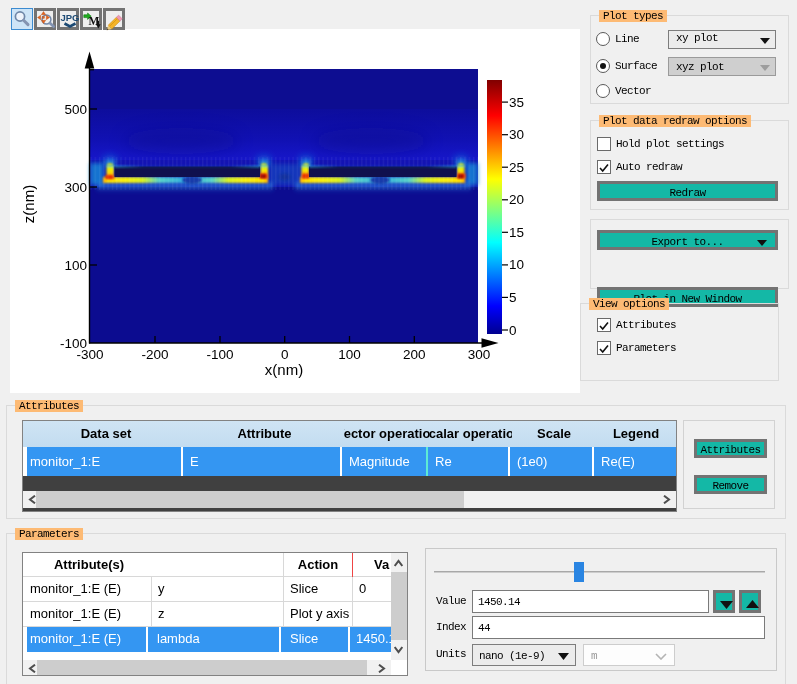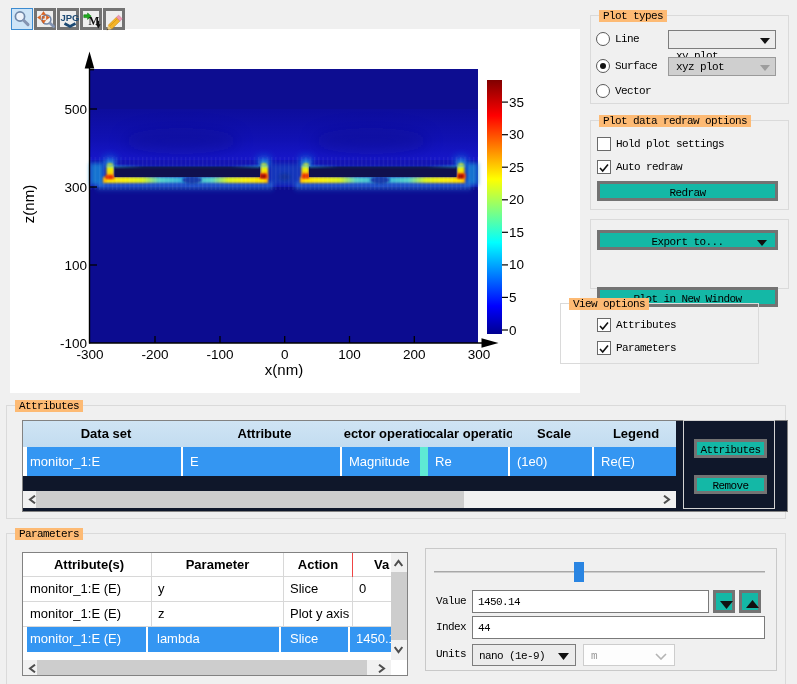--- a/index.html
+++ b/index.html
@@ -259,21 +259,21 @@
   <text x="509" y="106.6">35</text>
 </g>
 </svg>
 
 <div class="grp" style="left:590px; top:15px; width:199px; height:89px;">
   <span class="grplbl ui">Plot types</span>
 </div>
 <div class="rad" style="left:596px; top:32px;"></div>
 <span class="ui abs" style="left:615px; top:33px;">Line</span>
 <div class="combo" style="left:668px; top:30px; width:108px; height:19px;">
-  <span class="ui abs" style="left:7px; top:19px;font-family:Liberation Mono, monospace;">xy plot</span>
+  <span class="ui abs" style="left:7px; top:1px;font-family:Liberation Mono, monospace;">xy plot</span>
   <svg class="abs" style="right:5px; top:7px;" width="10" height="6">
         <path d="M0 0 L10 0 L5 6 Z" fill="#111"></path>
       </svg>
 </div>
 <div class="rad" style="left:596px; top:59px;">
       <div class="rdot"></div>
     </div>
 <span class="ui abs" style="left:615px; top:60px;">Surface</span>
 <div class="combod" style="left:668px; top:57px; width:108px; height:19px;">
   <span class="ui abs" style="left:7px; top:3px;">xyz plot</span>
@@ -298,56 +298,56 @@
 <div class="btn ui" style="left:597px; top:181px; width:181px; height:20px; line-height:18px;">Redraw</div>
 
 <div class="grp" style="left:590px; top:219px; width:199px; height:70px;"></div>
 <div class="btn ui" style="left:597px; top:230px; width:181px; height:20px; line-height:18px;">Export to...
   <svg class="abs" style="right:8px; top:7px;" width="10" height="6">
         <path d="M0 0 L10 0 L5 6 Z" fill="#111"></path>
       </svg>
 </div>
 <div class="btn ui" style="left:597px; top:259px; width:181px; height:20px; line-height:18px;margin-top:28px;">Plot in New Window</div>
 
-<div class="grp" style="left:560px; top:303px; width:199px; height:61px;padding-left:38px;">
+<div class="grp" style="left:580px; top:303px; width:199px; height:78px;padding-left:38px;">
   <span class="grplbl ui">View options</span>
 </div>
 <div class="cb" style="left:597px; top:318px;">
   <svg width="12" height="12" viewBox="0 0 12 12">
         <path d="M2 6 L4.7 9 L10 2.4" fill="none" stroke="#111" stroke-width="1.6"></path>
       </svg>
 </div>
 <span class="ui abs" style="left:616px; top:319px;">Attributes</span>
 <div class="cb" style="left:597px; top:341px;">
   <svg width="12" height="12" viewBox="0 0 12 12">
         <path d="M2 6 L4.7 9 L10 2.4" fill="none" stroke="#111" stroke-width="1.6"></path>
       </svg>
 </div>
 <span class="ui abs" style="left:616px; top:342px;">Parameters</span>
 
 <div class="grp" style="left:6px; top:405px; width:780px; height:114px;">
   <span class="grplbl ui">Attributes</span>
 </div>
 
-<div class="abs sans" style="left:22px; top:420px; width:766px; height:92px; border:1px solid #828282; background:#0f172a; font-size:13px; overflow:hidden;">
+<div class="abs sans" style="left:22px; top:420px; width:655px; height:92px; border:1px solid #828282; background:#404040; font-size:13px; overflow:hidden;">
 
   <div class="abs" style="left:0; top:0; width:653px; height:26px; background:linear-gradient(#cfe4f4,#c2dcf0); color:#000; font-weight:bold;">
     <div class="abs" style="left:4px; top:0; width:158px; height:26px; line-height:26px; text-align:center;">Data set</div>
     <div class="abs" style="left:162px; top:0; width:159px; height:26px; line-height:26px; text-align:center;">Attribute</div>
     <div class="abs" style="left:321px; top:0; width:86px; height:26px; line-height:26px; text-align:center; overflow:hidden;"><span style="display:inline-block; width:200px; margin-left:-57px;">Vector operation</span></div>
     <div class="abs" style="left:407px; top:0; width:82px; height:26px; line-height:26px; text-align:center; overflow:hidden;"><span style="display:inline-block; width:200px; margin-left:-59px;">Scalar operation</span></div>
     <div class="abs" style="left:489px; top:0; width:84px; height:26px; line-height:26px; text-align:center;">Scale</div>
     <div class="abs" style="left:573px; top:0; width:80px; height:26px; line-height:26px; text-align:center;">Legend</div>
   </div>
 
   <div class="abs" style="left:0; top:26px; width:653px; height:29px; background:#3496f2; color:#fff;">
     <div class="abs" style="left:0; top:0; width:4px; height:29px; background:#fff;"></div>
     <div class="abs" style="left:4px; top:0; width:156px; height:29px; line-height:29px; padding-left:3px; border-right:2px solid #fff;">monitor_1:E</div>
     <div class="abs" style="left:162px; top:0; width:157px; height:29px; line-height:29px; padding-left:5px; border-right:2px solid #fff;">E</div>
-    <div class="abs" style="left:321px; top:0; width:84px; height:29px; line-height:29px; padding-left:5px; border-right:8px solid #5eead4;">Magnitude</div>
+    <div class="abs" style="left:321px; top:0; width:84px; height:29px; line-height:29px; padding-left:5px; border-right:2px solid #5eead4;">Magnitude</div>
     <div class="abs" style="left:407px; top:0; width:80px; height:29px; line-height:29px; padding-left:5px; border-right:2px solid #fff;">Re</div>
     <div class="abs" style="left:489px; top:0; width:82px; height:29px; line-height:29px; padding-left:5px; border-right:2px solid #fff;">(1e0)</div>
     <div class="abs" style="left:573px; top:0; width:80px; height:29px; line-height:29px; padding-left:5px;">Re(E)</div>
   </div>
 
   <div class="abs" style="left:0; top:70px; width:653px; height:17px; background:#f1f1f1;">
     <svg class="abs" style="left:5px; top:4px;" width="8" height="9">
           <path d="M7 0.7 L2 4.5 L7 8.3" fill="none" stroke="#4e4e4e" stroke-width="2"></path>
         </svg>
     <div class="abs" style="left:13px; top:0; width:428px; height:17px; background:#cdcdcd;"></div>
@@ -362,21 +362,20 @@
 <div class="btn ui" style="left:694px; top:475px; width:73px; height:19px; line-height:17px;">Remove</div>
 
 <div class="grp" style="left:6px; top:533px; width:780px; height:152px;">
   <span class="grplbl ui">Parameters</span>
 </div>
 
 <div class="abs sans" style="left:22px; top:552px; width:386px; height:124px; border:1px solid #828282; background:#fff; font-size:13px; overflow:hidden;">
 
   <div class="abs" style="left:0; top:0; width:368px; height:24px; background:#fff; font-weight:bold; border-bottom:1px solid #d8d8d8;">
     <div class="abs" style="left:4px; top:0; width:124px; height:24px; line-height:24px; text-align:center;">Attribute(s)</div>
-    <div class="abs" style="left:128px; top:0; width:132px; height:24px; line-height:24px; text-align:center; border-left:1px solid #d8d8d8;">Parameter</div>
     <div class="abs" style="left:260px; top:0; width:69px; height:24px; line-height:24px; text-align:center; border-left:1px solid #d8d8d8;">Action</div>
     <div class="abs" style="left:329px; top:0; width:60px; height:24px; line-height:24px; border-left:1px solid #ef4444;"><span style="margin-left:21px;">Va</span></div>
   </div>
 
   <div class="abs" style="left:0; top:24px; width:368px; height:25px; border-bottom:1px solid #d8d8d8;">
     <div class="abs" style="left:4px; top:0; width:124px; height:25px; line-height:24px; padding-left:3px;">monitor_1:E (E)</div>
     <div class="abs" style="left:128px; top:0; width:132px; height:25px; line-height:24px; padding-left:6px; border-left:1px solid #d8d8d8;">y</div>
     <div class="abs" style="left:260px; top:0; width:69px; height:25px; line-height:24px; padding-left:6px; border-left:1px solid #d8d8d8;">Slice</div>
     <div class="abs" style="left:329px; top:0; width:60px; height:25px; line-height:24px; padding-left:6px; border-left:1px solid #d8d8d8;">0</div>
   </div>

